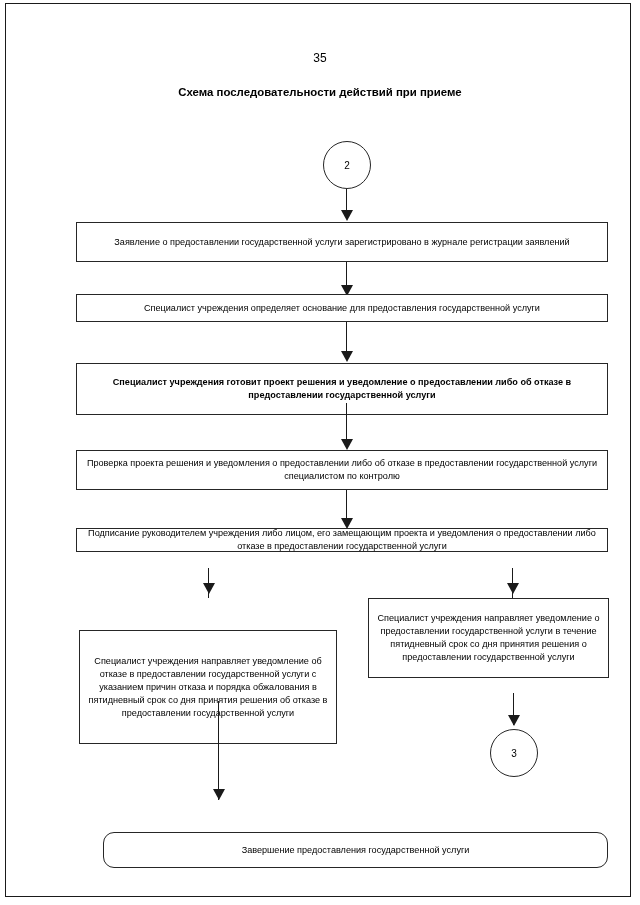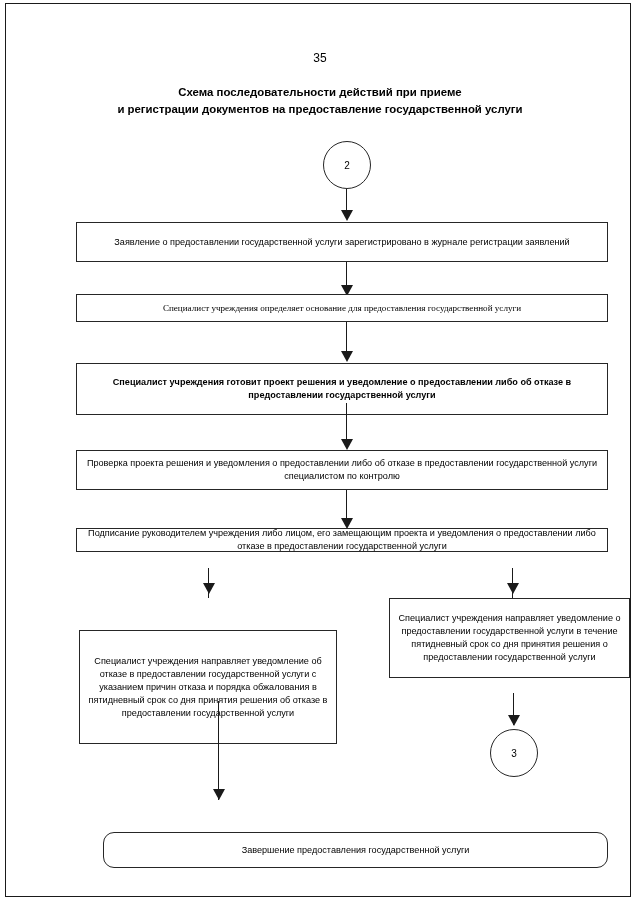--- a/index.html
+++ b/index.html
@@ -110,38 +110,37 @@
 <body>
 
 <div class="page-frame"></div>
 
 <div class="canvas">
 
   <div class="page-number">35</div>
 
   <div class="doc-title">
     <span class="line">Схема последовательности действий при приеме</span>
-    <span class="line">и регистрации документов на предоставление государственной услуги</span>
   </div>
 
   <div class="connector" style="left:323px; top:141px; width:48px; height:48px;">
     <span>2</span>
   </div>
 
   <div class="arrow-line" style="left:346px; top:189px; height:24px;"></div>
   <div class="arrow-head" style="left:341px; top:210px;"></div>
 
   <div class="node" style="left:76px; top:222px; width:532px; height:40px;">
     <span class="node-text">Заявление о предоставлении государственной услуги зарегистрировано в журнале регистрации заявлений</span>
   </div>
 
   <div class="arrow-line" style="left:346px; top:262px; height:28px;"></div>
   <div class="arrow-head" style="left:341px; top:285px;"></div>
 
-  <div class="node" style="left:76px; top:294px; width:532px; height:28px;font-family:Liberation Serif, serif;">
+  <div class="node" style="left:76px; top:294px; width:532px; height:28px;">
     <span class="node-text">Специалист учреждения определяет основание для предоставления государственной услуги</span>
   </div>
 
   <div class="arrow-line" style="left:346px; top:322px; height:36px;"></div>
   <div class="arrow-head" style="left:341px; top:351px;"></div>
 
   <div class="node" style="left:76px; top:363px; width:532px; height:52px;font-weight:bold;">
     <span class="node-text">Специалист учреждения готовит проект решения и уведомление о предоставлении либо об отказе в предоставлении государственной услуги</span>
   </div>
 
@@ -162,21 +161,21 @@
   <div class="arrow-line" style="left:208px; top:568px; height:30px;"></div>
   <div class="arrow-head" style="left:203px; top:583px;"></div>
 
   <div class="arrow-line" style="left:512px; top:568px; height:30px;"></div>
   <div class="arrow-head" style="left:507px; top:583px;"></div>
 
   <div class="node" style="left:79px; top:630px; width:258px; height:114px;">
     <span class="node-text">Специалист учреждения направляет уведомление об отказе в предоставлении государственной услуги с указанием причин отказа и порядка обжалования в пятидневный срок со дня принятия решения об отказе в предоставлении государственной услуги</span>
   </div>
 
-  <div class="node" style="left:389px; top:598px; width:241px; height:80px;">
+  <div class="node" style="left:368px; top:598px; width:241px; height:80px;">
     <span class="node-text">Специалист учреждения направляет уведомление о предоставлении государственной услуги  в течение пятидневный срок со дня принятия решения о предоставлении государственной услуги</span>
   </div>
 
   <div class="arrow-line" style="left:513px; top:693px; height:32px;"></div>
   <div class="arrow-head" style="left:508px; top:715px;"></div>
 
   <div class="connector" style="left:490px; top:729px; width:48px; height:48px;">
     <span>3</span>
   </div>
 

